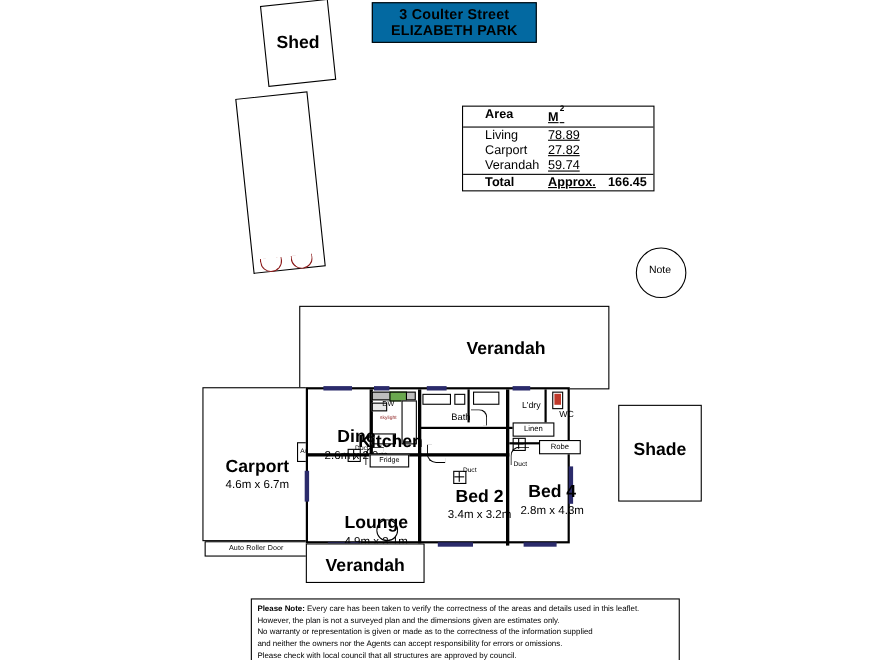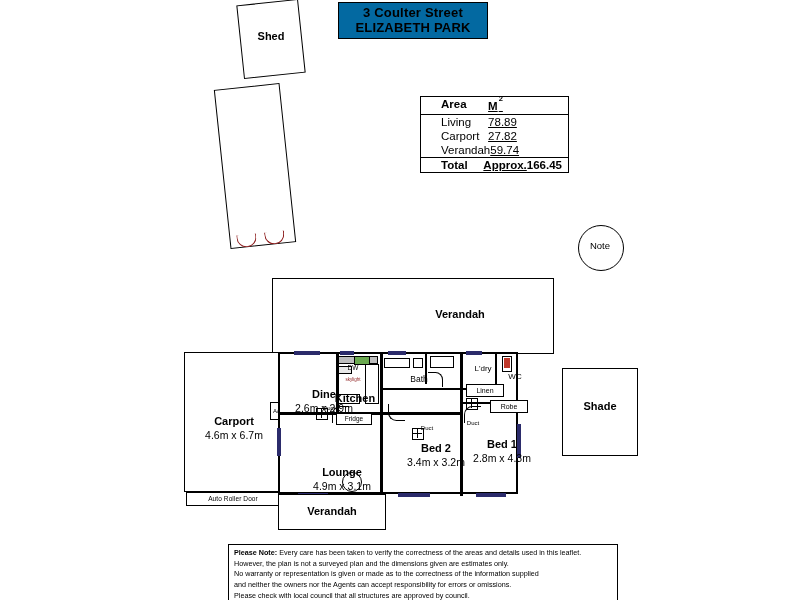--- a/index.html
+++ b/index.html
@@ -38,21 +38,21 @@
   #title-block .line2 {
     font-size: 13px;
     font-weight: bold;
     letter-spacing: .2px;
   }
 
   
   #area-table {
     left: 420px;
     top: 96px;
-    width: 149px;
+    width: 175px;
     border: 1.2px solid #000;
     background: #fff;
     font-size: 11.5px;
     box-sizing: border-box;
   }
   #area-table .row {
     display: flex;
     padding: 1px 0 1px 0;
   }
   #area-table .hdr {
@@ -74,21 +74,21 @@
   .box {
     border: 1.5px solid #000;
     background: #fff;
     box-sizing: border-box;
   }
   .lbl {
     text-align: center;
     font-size: 11px;
     line-height: 1.25;
   }
-  .lbl .big { font-size: 11px; font-weight: bold; }
+  .lbl .big { font-size: 16px; font-weight: bold; }
   .lbl .dim { font-size: 10.5px; }
 
   
   #shed {
     left: 240px; top: 2px; width: 62px; height: 74px;
     transform: rotate(-6deg);
     transform-origin: 50% 50%;
   }
   #shed-label { left: 240px; top: 30px; width: 62px; }
 
@@ -350,21 +350,21 @@
   </div>
   <div id="lounge-label" class="abs lbl">
     <div class="big">Lounge</div>
     <div class="dim">4.9m x 3.1m</div>
   </div>
   <div id="bed2-label" class="abs lbl">
     <div class="big">Bed 2</div>
     <div class="dim">3.4m x 3.2m</div>
   </div>
   <div id="bed1-label" class="abs lbl">
-    <div class="big">Bed 1</div>
+    <div class="big">Bed 4</div>
     <div class="dim">2.8m x 4.3m</div>
   </div>
   <div id="bath-label" class="abs lbl">
     <span>Bath</span>
   </div>
   <div id="ldry-label" class="abs lbl">
     <span>L'dry</span>
   </div>
   <div id="wc-label" class="abs lbl">
     <span>WC</span>

